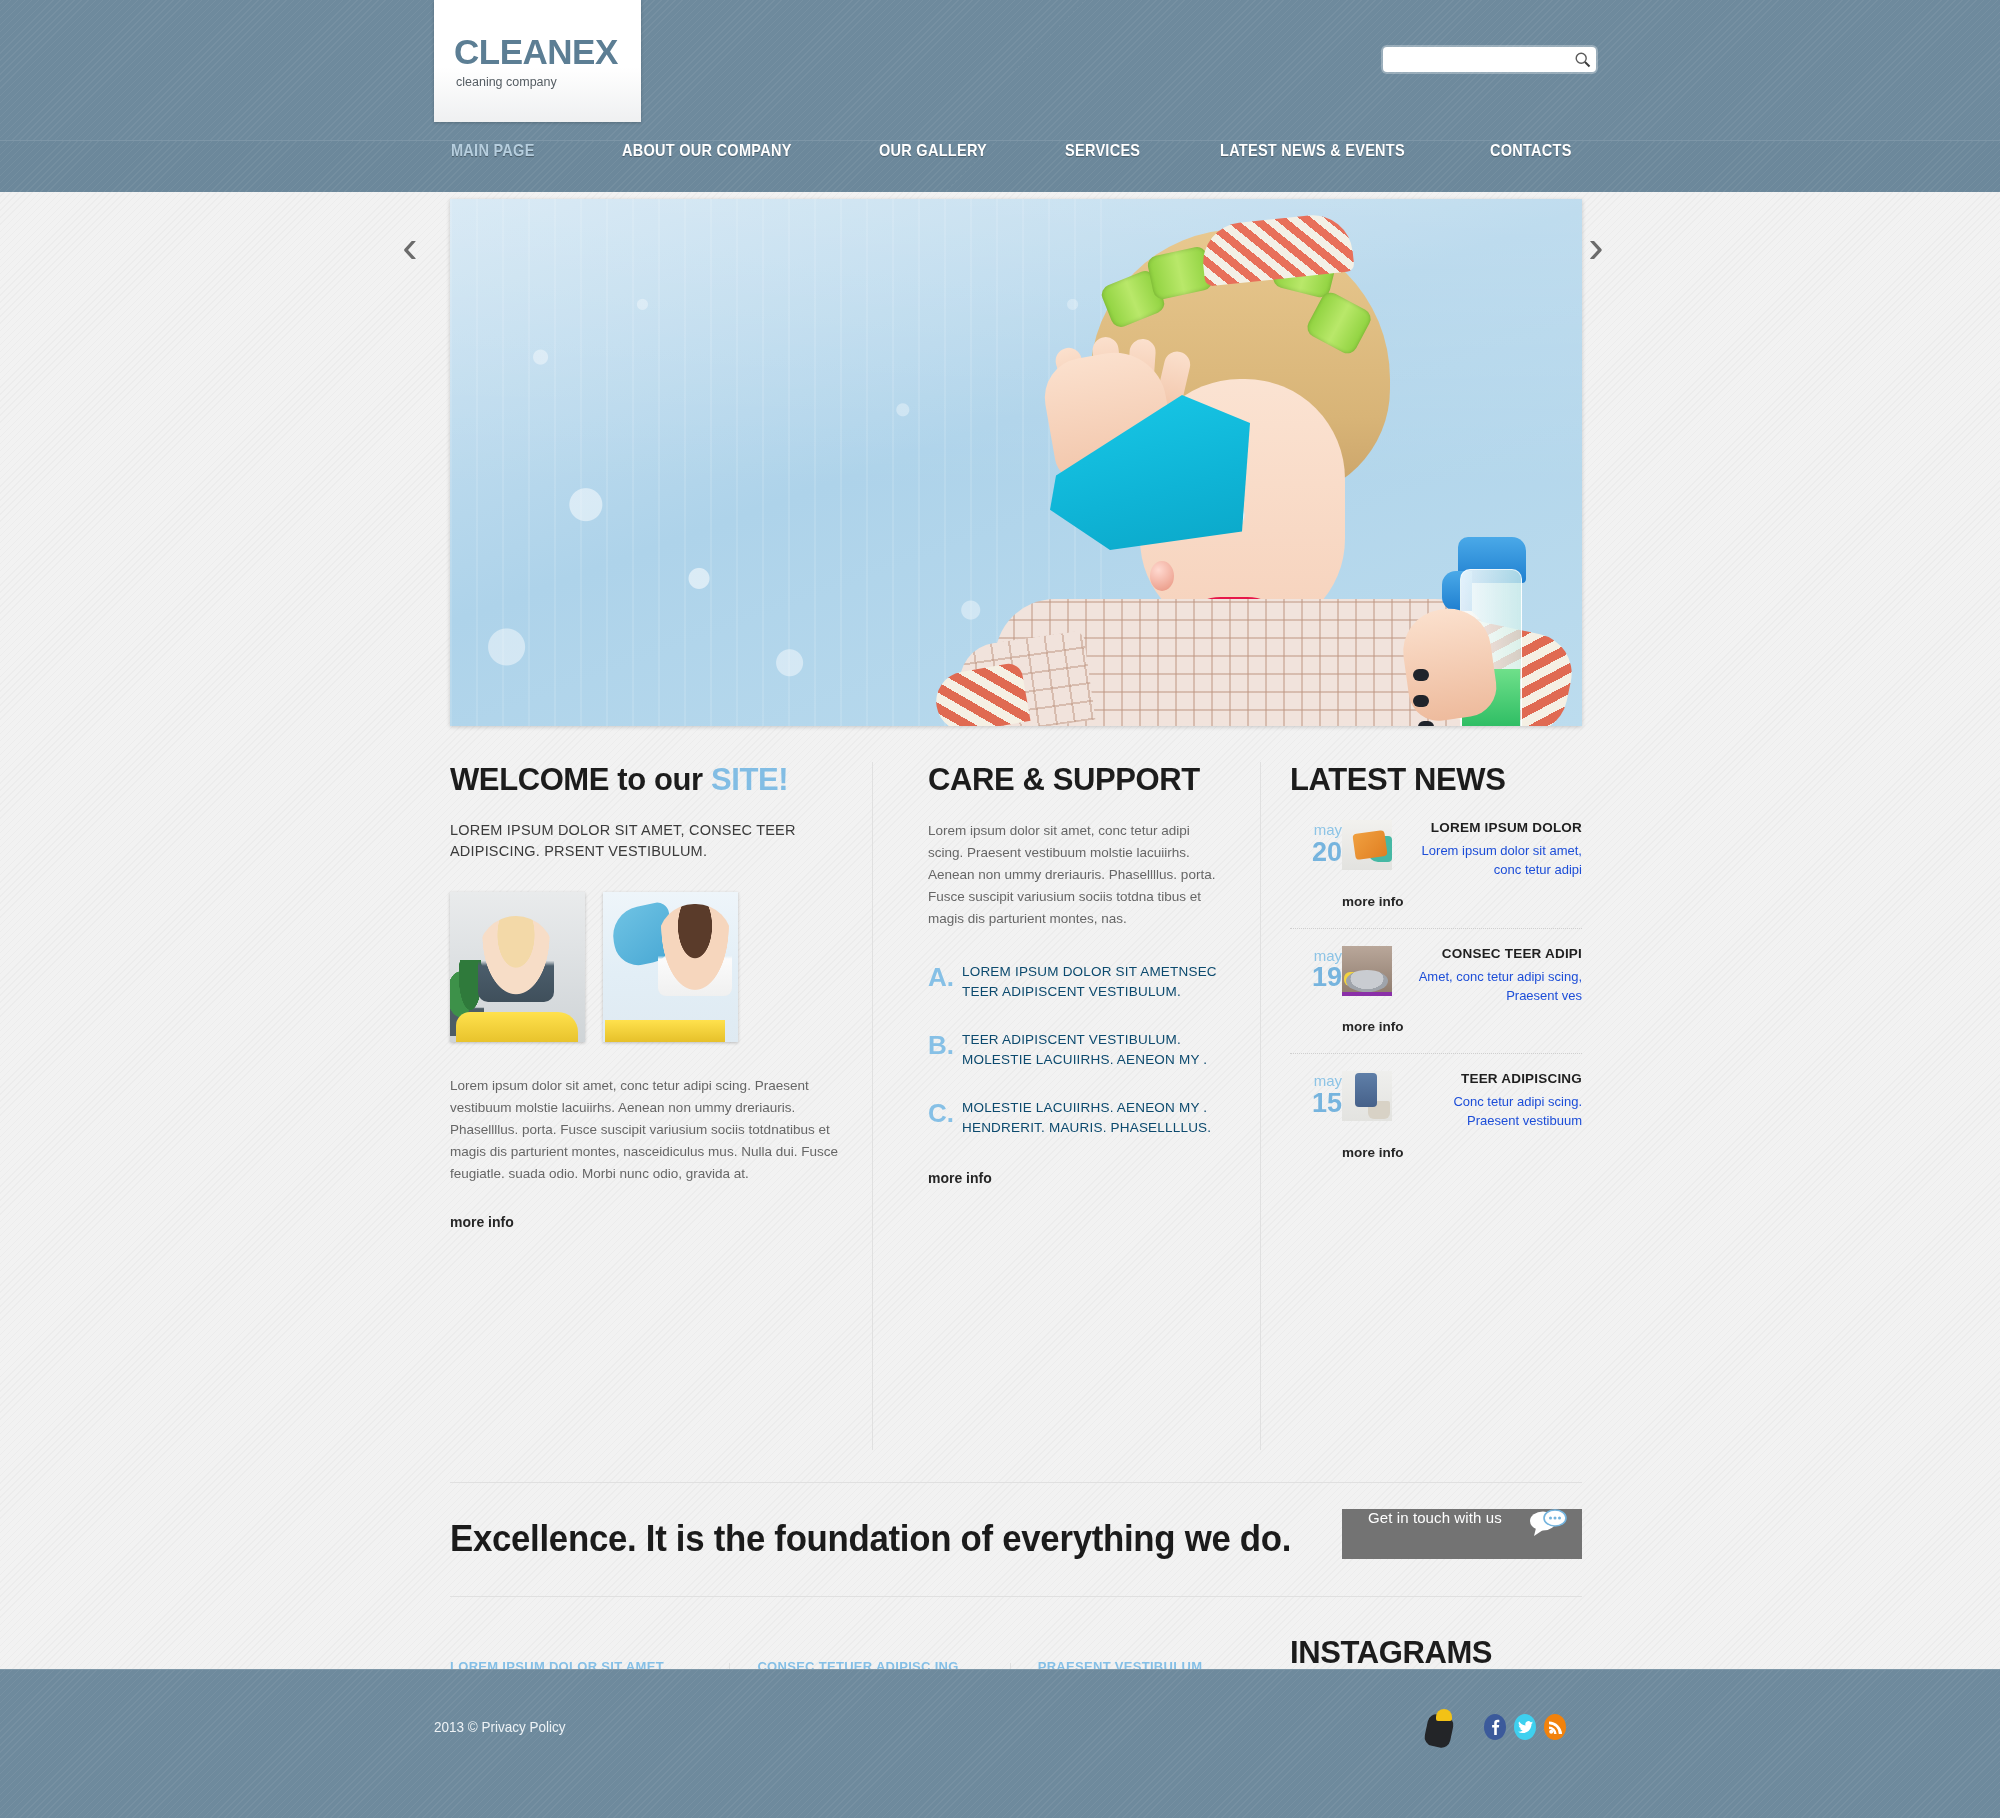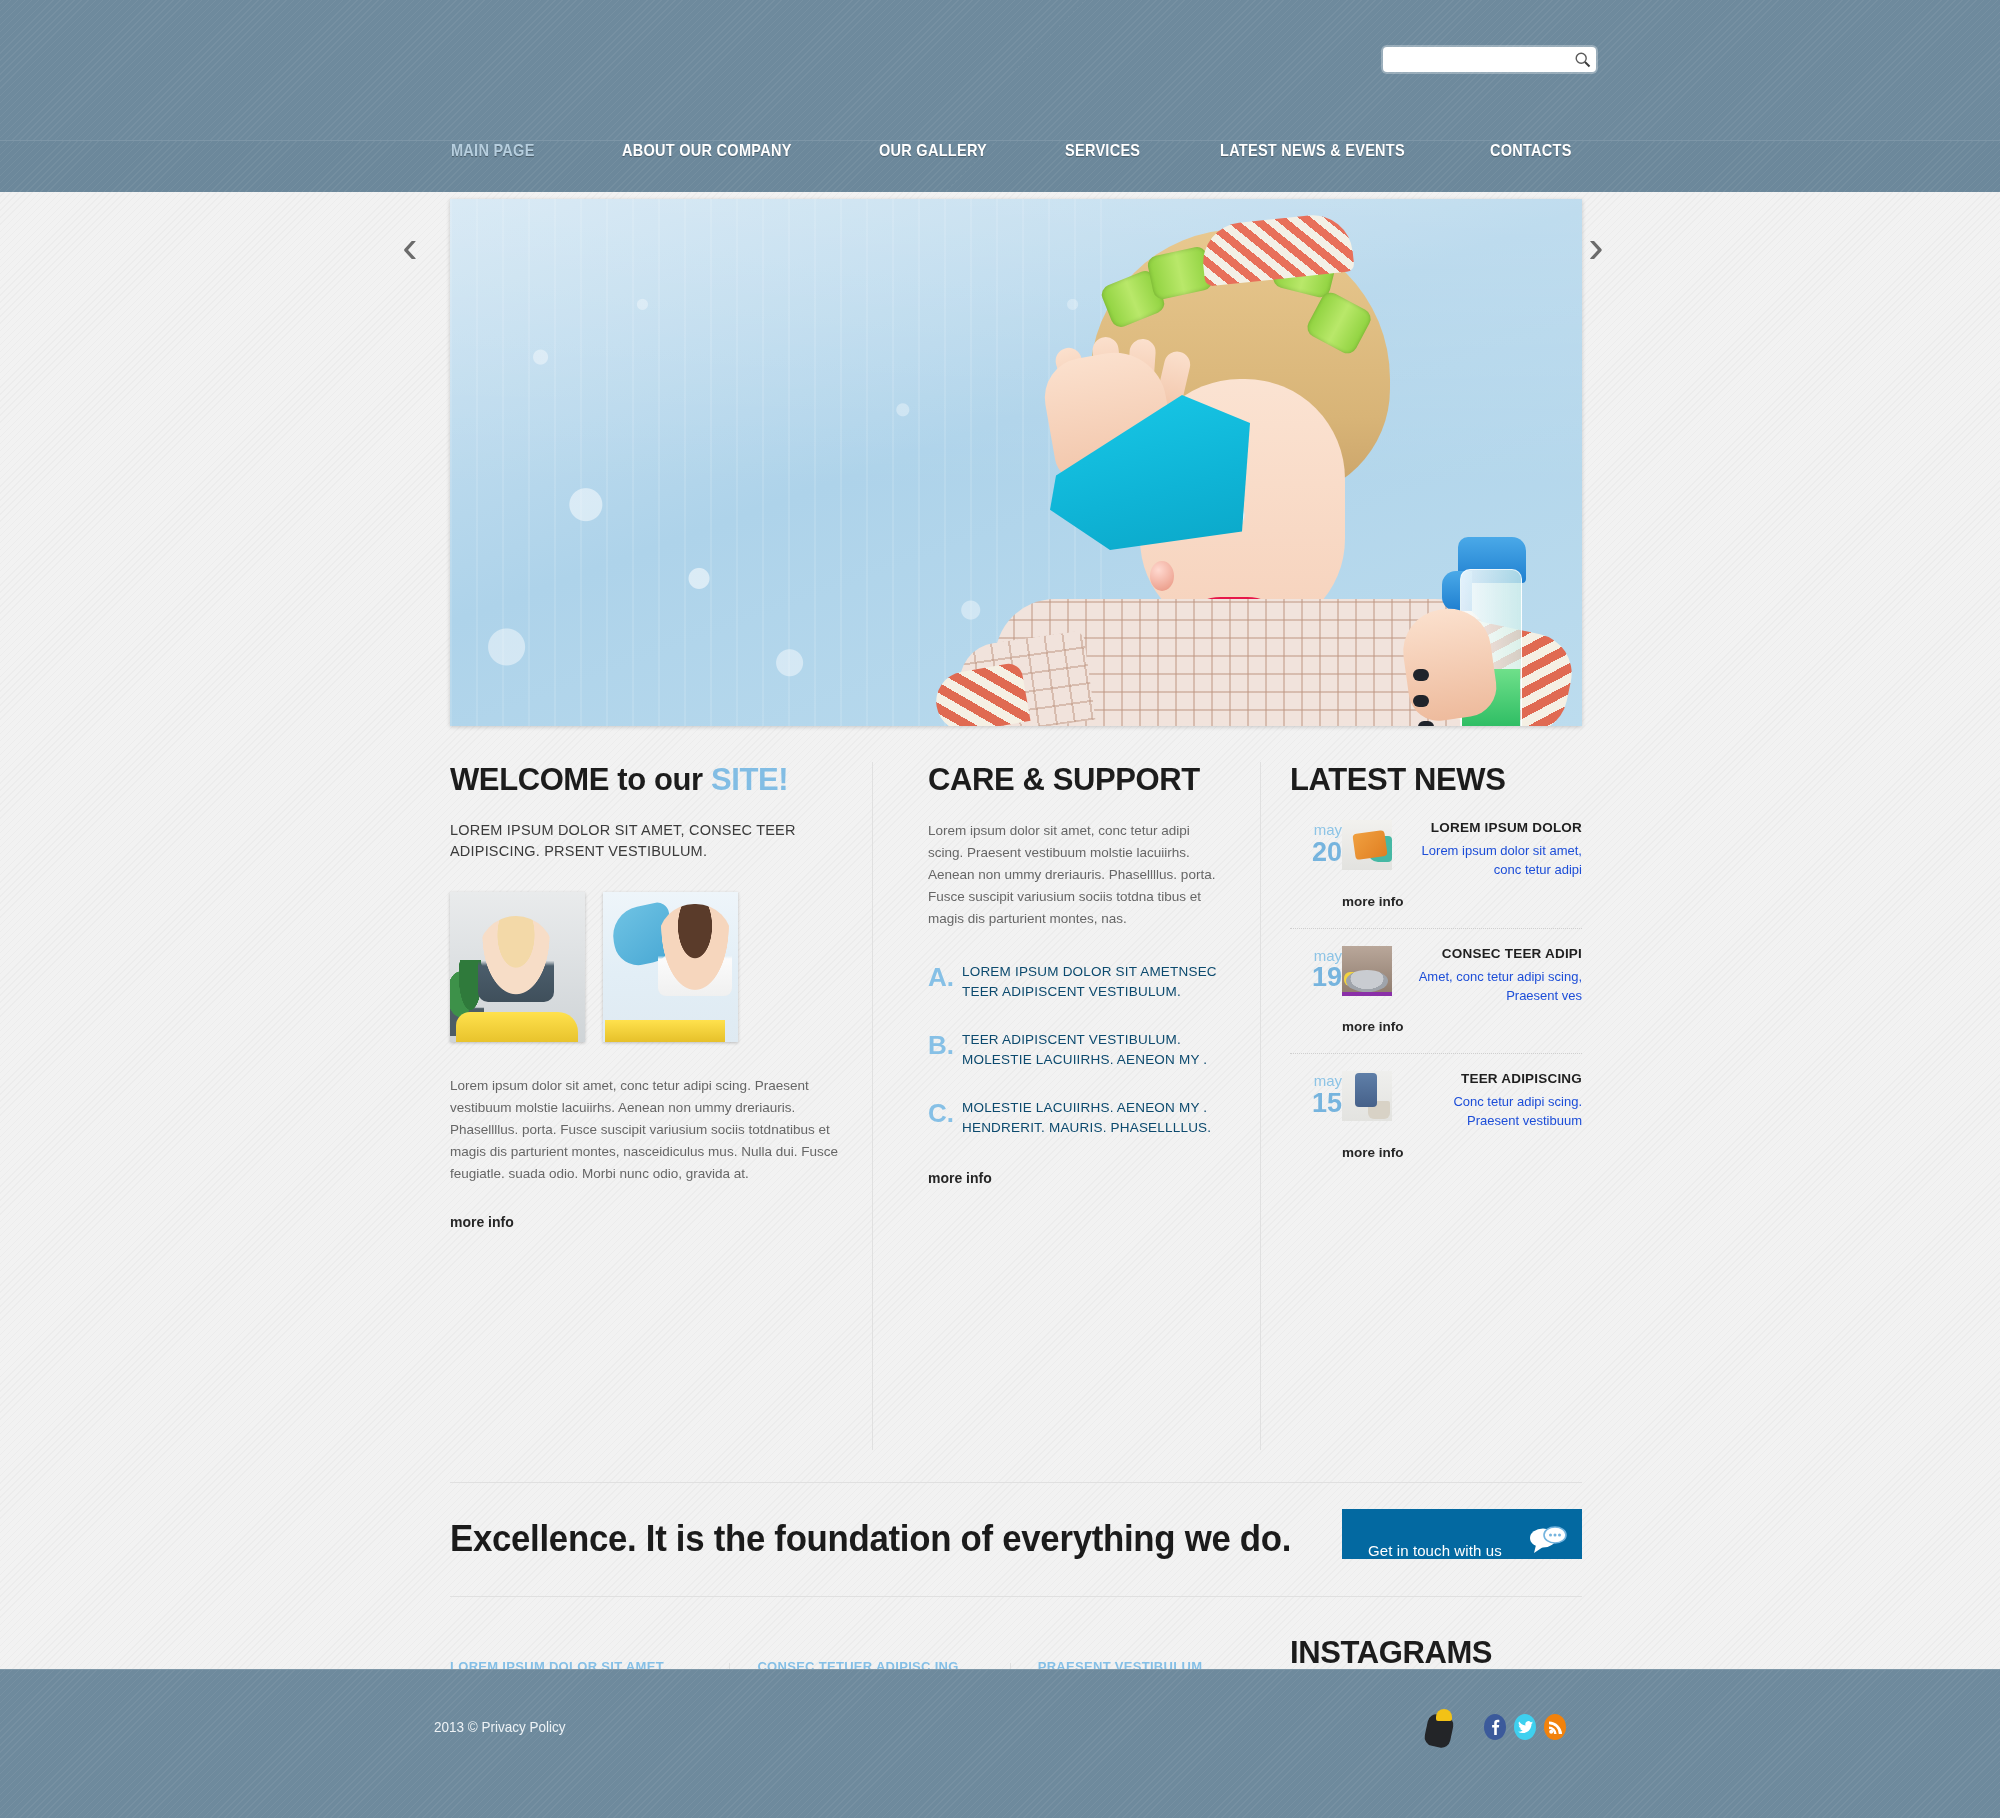--- a/index.html
+++ b/index.html
@@ -584,25 +584,25 @@
     color: #1b1b1b;
     letter-spacing: -0.3px;
     white-space: nowrap;
     transform: scaleX(0.94);
     transform-origin: left center;
   }
   #get-in-touch {
     position: absolute;
     right: 0; top: 26px;
     width: 240px; height: 50px;
-    background: #0369a1;
+    background: #737373;
     border: none;
     cursor: pointer;
     display: flex;
-    align-items: flex-end;
+    align-items: flex-start;
     padding: 0 14px 0 26px;
     font-family: "Liberation Sans", sans-serif;
   }
   #get-in-touch-label {
     flex: 1;
     font-size: 15px;
     color: #ffffff;
     text-align: left;
     letter-spacing: 0.1px;
   }
@@ -740,20 +740,24 @@
   #social-fb { background: #3b5a9b; }
   #social-tw { background: #3ed0ef; }
   #social-rss { background: #f2820c; }
   .social svg { display: block; }
 </style>
 </head>
 <body>
 
 <div id="header" class="tex-blue">
 
+  <div id="logo-box">
+    <div id="logo-text">CLEANEX</div>
+    <div id="logo-tagline">cleaning company</div>
+  </div>
 
   <div id="search-wrap">
     <input id="search-input" type="text" placeholder="" style="">
     <button id="search-btn">
       <svg width="17" height="17" viewBox="0 0 17 17" aria-hidden="true">
         <circle cx="7.2" cy="7.2" r="5" fill="none" stroke="#5b5b5b" stroke-width="1.4"></circle>
         <line x1="11" y1="11" x2="15.5" y2="15.5" stroke="#3a3a3a" stroke-width="2"></line>
       </svg>
     </button>
   </div>

